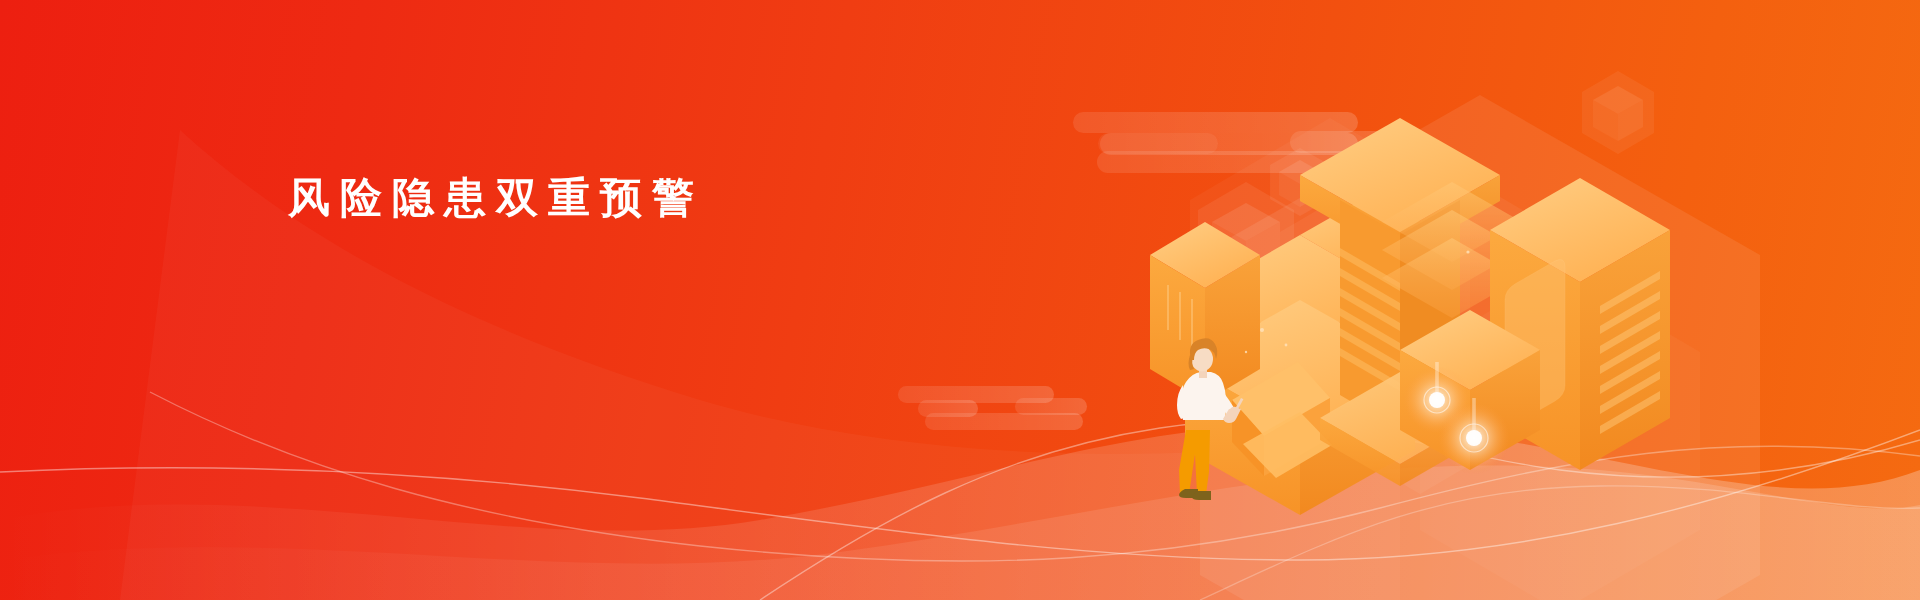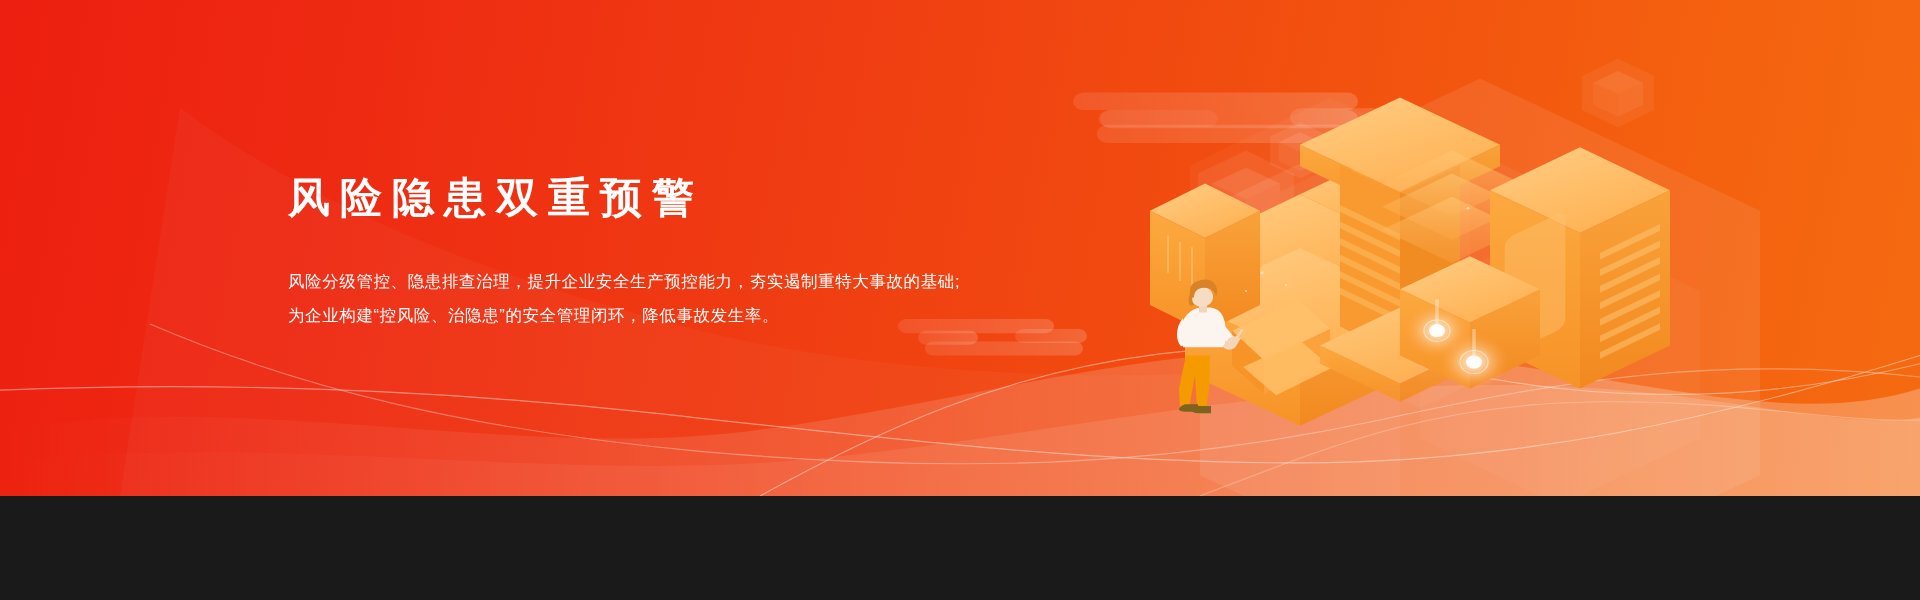--- a/index.html
+++ b/index.html
@@ -3,21 +3,21 @@
 <meta charset="utf-8">
 <style>
   html, body {
     margin: 0;
     padding: 0;
     background: #1a1a1a;
   }
   #banner {
     position: relative;
     width: 1920px;
-    height: 496px;
+    height: 600px;
     overflow: hidden;
     font-family: "Liberation Sans", "DejaVu Sans", sans-serif;
     background: linear-gradient(100deg, #ED1F10 0%, #EE2A12 18%, #F03D12 42%, #F2500F 66%, #F4600F 85%, #F56B11 100%);
   }
   .layer {
     position: absolute;
     inset: 0;
     width: 100%;
     height: 100%;
     pointer-events: none;
@@ -303,19 +303,15 @@
     <rect x="1199" y="370" width="8" height="8" fill="#F4D4BB"></rect>
 
     <ellipse cx="1202" cy="359" rx="11" ry="12.5" fill="#F7DCC4"></ellipse>
 
     <path d="M1191,360 q-4,-16 7,-20 q12,-5 17,4 q4,7 1,15 q-1,-8 -7,-10 q-6,-2 -11,1 q-4,3 -4,10 Z" fill="#D98328"></path>
     <path d="M1190,355 q-3,9 0,15 l4,-1 q-3,-6 -1,-13 Z" fill="#D98328"></path>
   </svg>
 
   <div id="copy">
     <h1 id="headline">风险隐患双重预警</h1>
-    <p id="subcopy">
-      <span class="line">风险分级管控、隐患排查治理，提升企业安全生产预控能力，夯实遏制重特大事故的基础;</span>
-      <span class="line">为企业构建“控风险、治隐患”的安全管理闭环，降低事故发生率。</span>
-    </p>
   </div>
 
 </div>
 
 </body></html>

